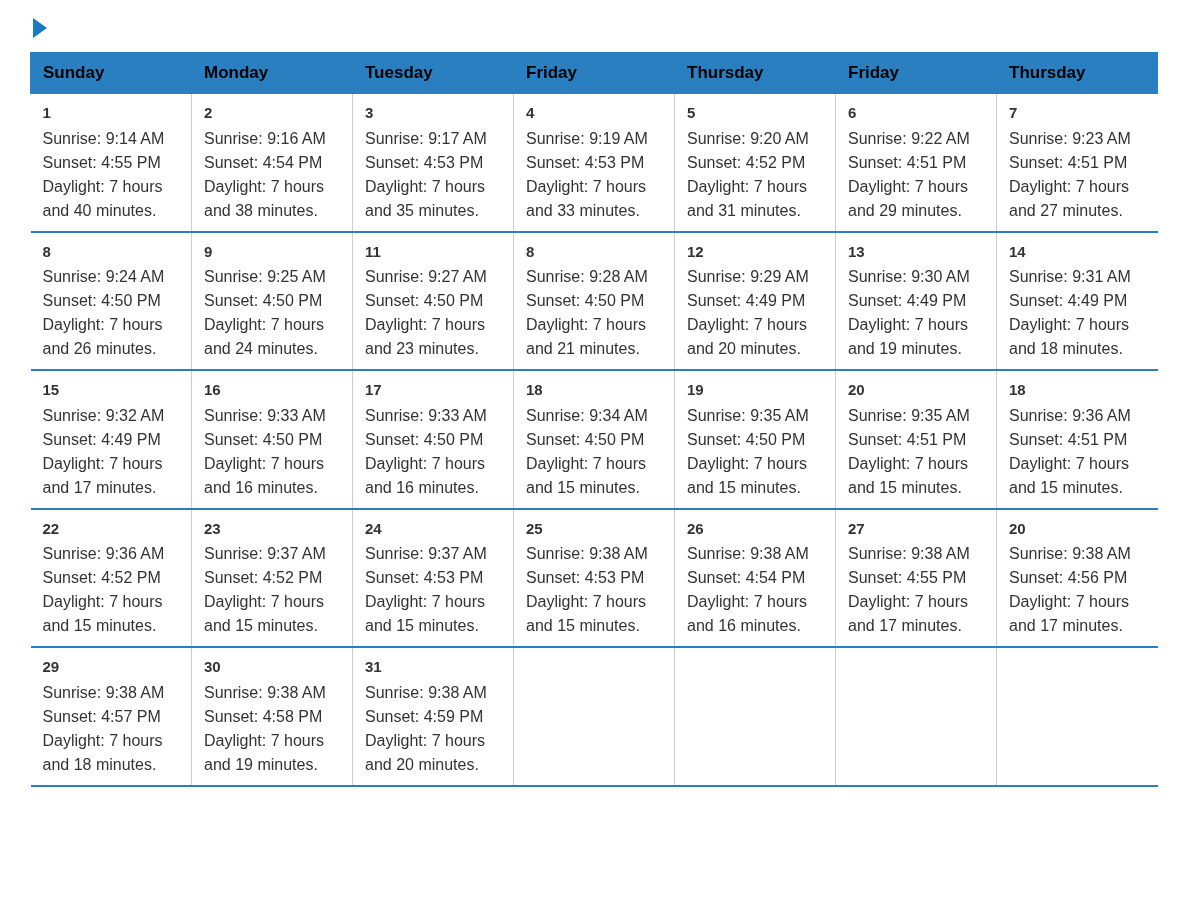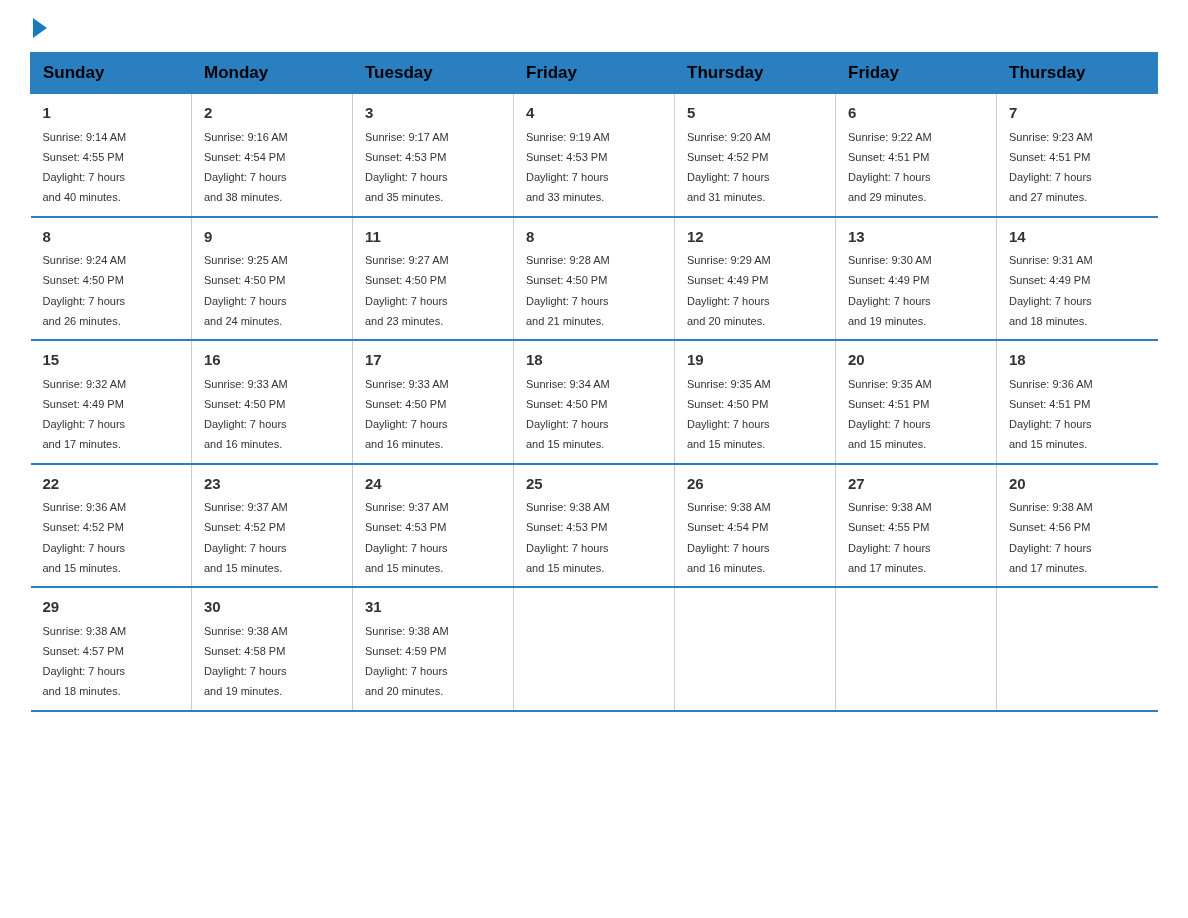--- a/index.html
+++ b/index.html
@@ -88,21 +88,21 @@
     tbody tr td:last-child {
       border-right: none;
     }
     tbody tr td .day-num {
       font-size: 15px;
       font-weight: bold;
       display: block;
       margin-bottom: 2px;
     }
     tbody tr td .day-info {
-      font-size: 11px;
+      font-size: 16px;
       color: #333;
     }
   </style>
 </head>
 <body>
 
 <div class="header">
   <div class="logo">
     <div class="logo-general">
       <span></span>

